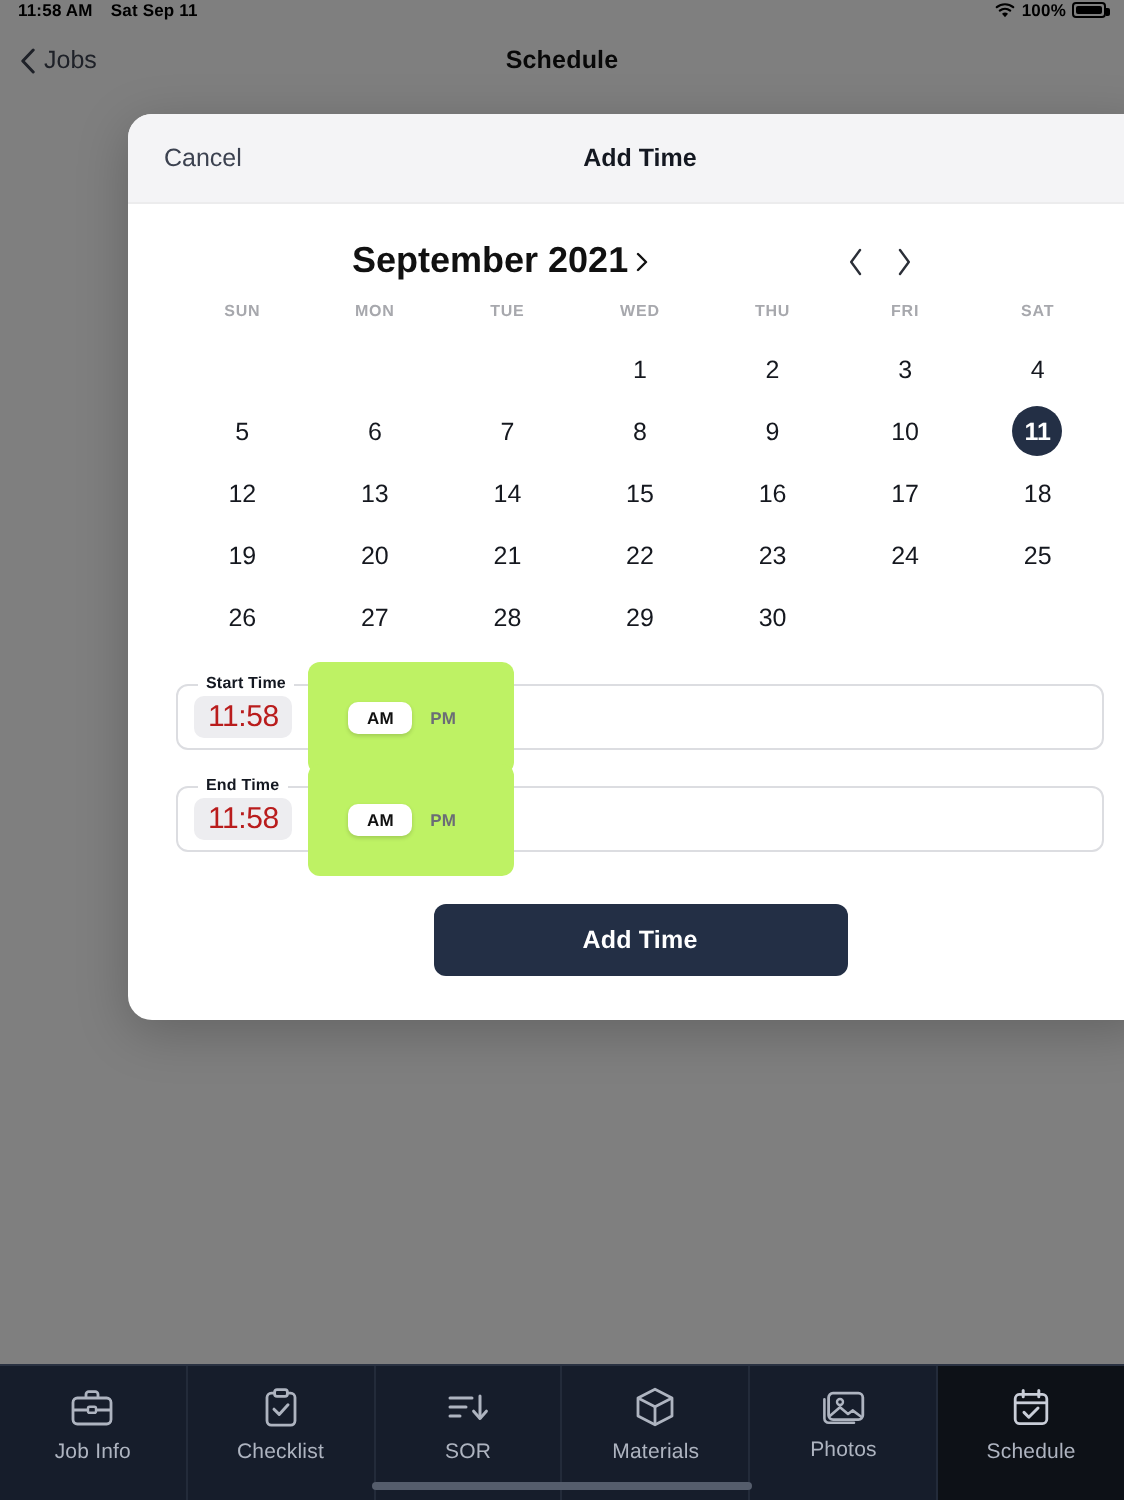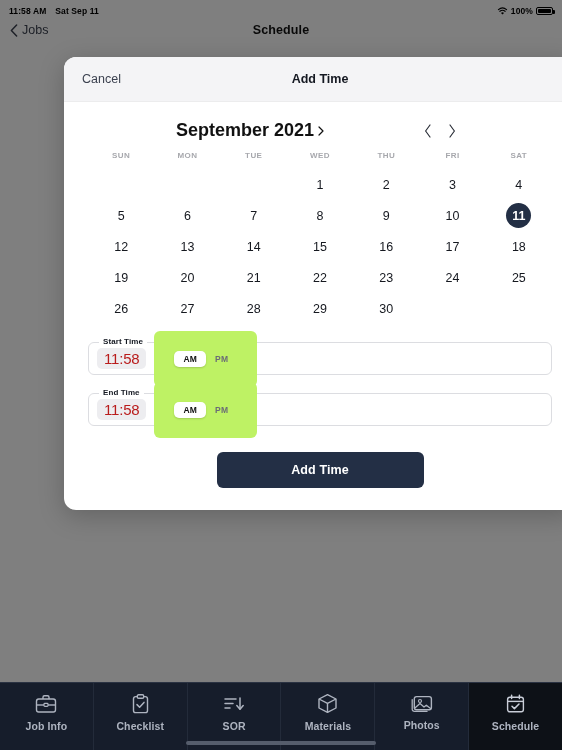--- a/index.html
+++ b/index.html
@@ -17,21 +17,21 @@
 
   
   .screen {
     position: absolute; inset: 0;
     background: #ffffff;
     display: flex; flex-direction: column;
   }
   .statusbar {
     height: 16px; flex: 0 0 16px;
     background: #ffffff;
-    display: flex; align-items: flex-end;
+    display: flex; align-items: flex-start;
     padding: 0 9px;
     font-size: 8.5px; color: #000; font-weight: 600;
     letter-spacing: .1px;
   }
   .sb-left { display: flex; align-items: center; gap: 9px; }
   .sb-right { margin-left: auto; display: flex; align-items: center; gap: 3px; }
   .wifi-ico { display: block; }
   .batt {
     width: 17px; height: 8px; border: 1px solid #000;
     border-radius: 2px; position: relative; display: inline-block;
@@ -74,21 +74,20 @@
   }
 
   
   .tabbar {
     position: absolute; left: 0; right: 0; bottom: 0;
     height: 68px;
     background: #161d2b;
     display: flex;
     border-top: 1px solid #2a3242;
     z-index: 30;
-    font-weight: bold;
   }
   .tab {
     flex: 1 1 0;
     display: flex; flex-direction: column;
     align-items: center; justify-content: center;
     gap: 6px;
     color: #aeb4c0;
     border-right: 1px solid #232b3a;
     padding-bottom: 8px;
     position: relative;

